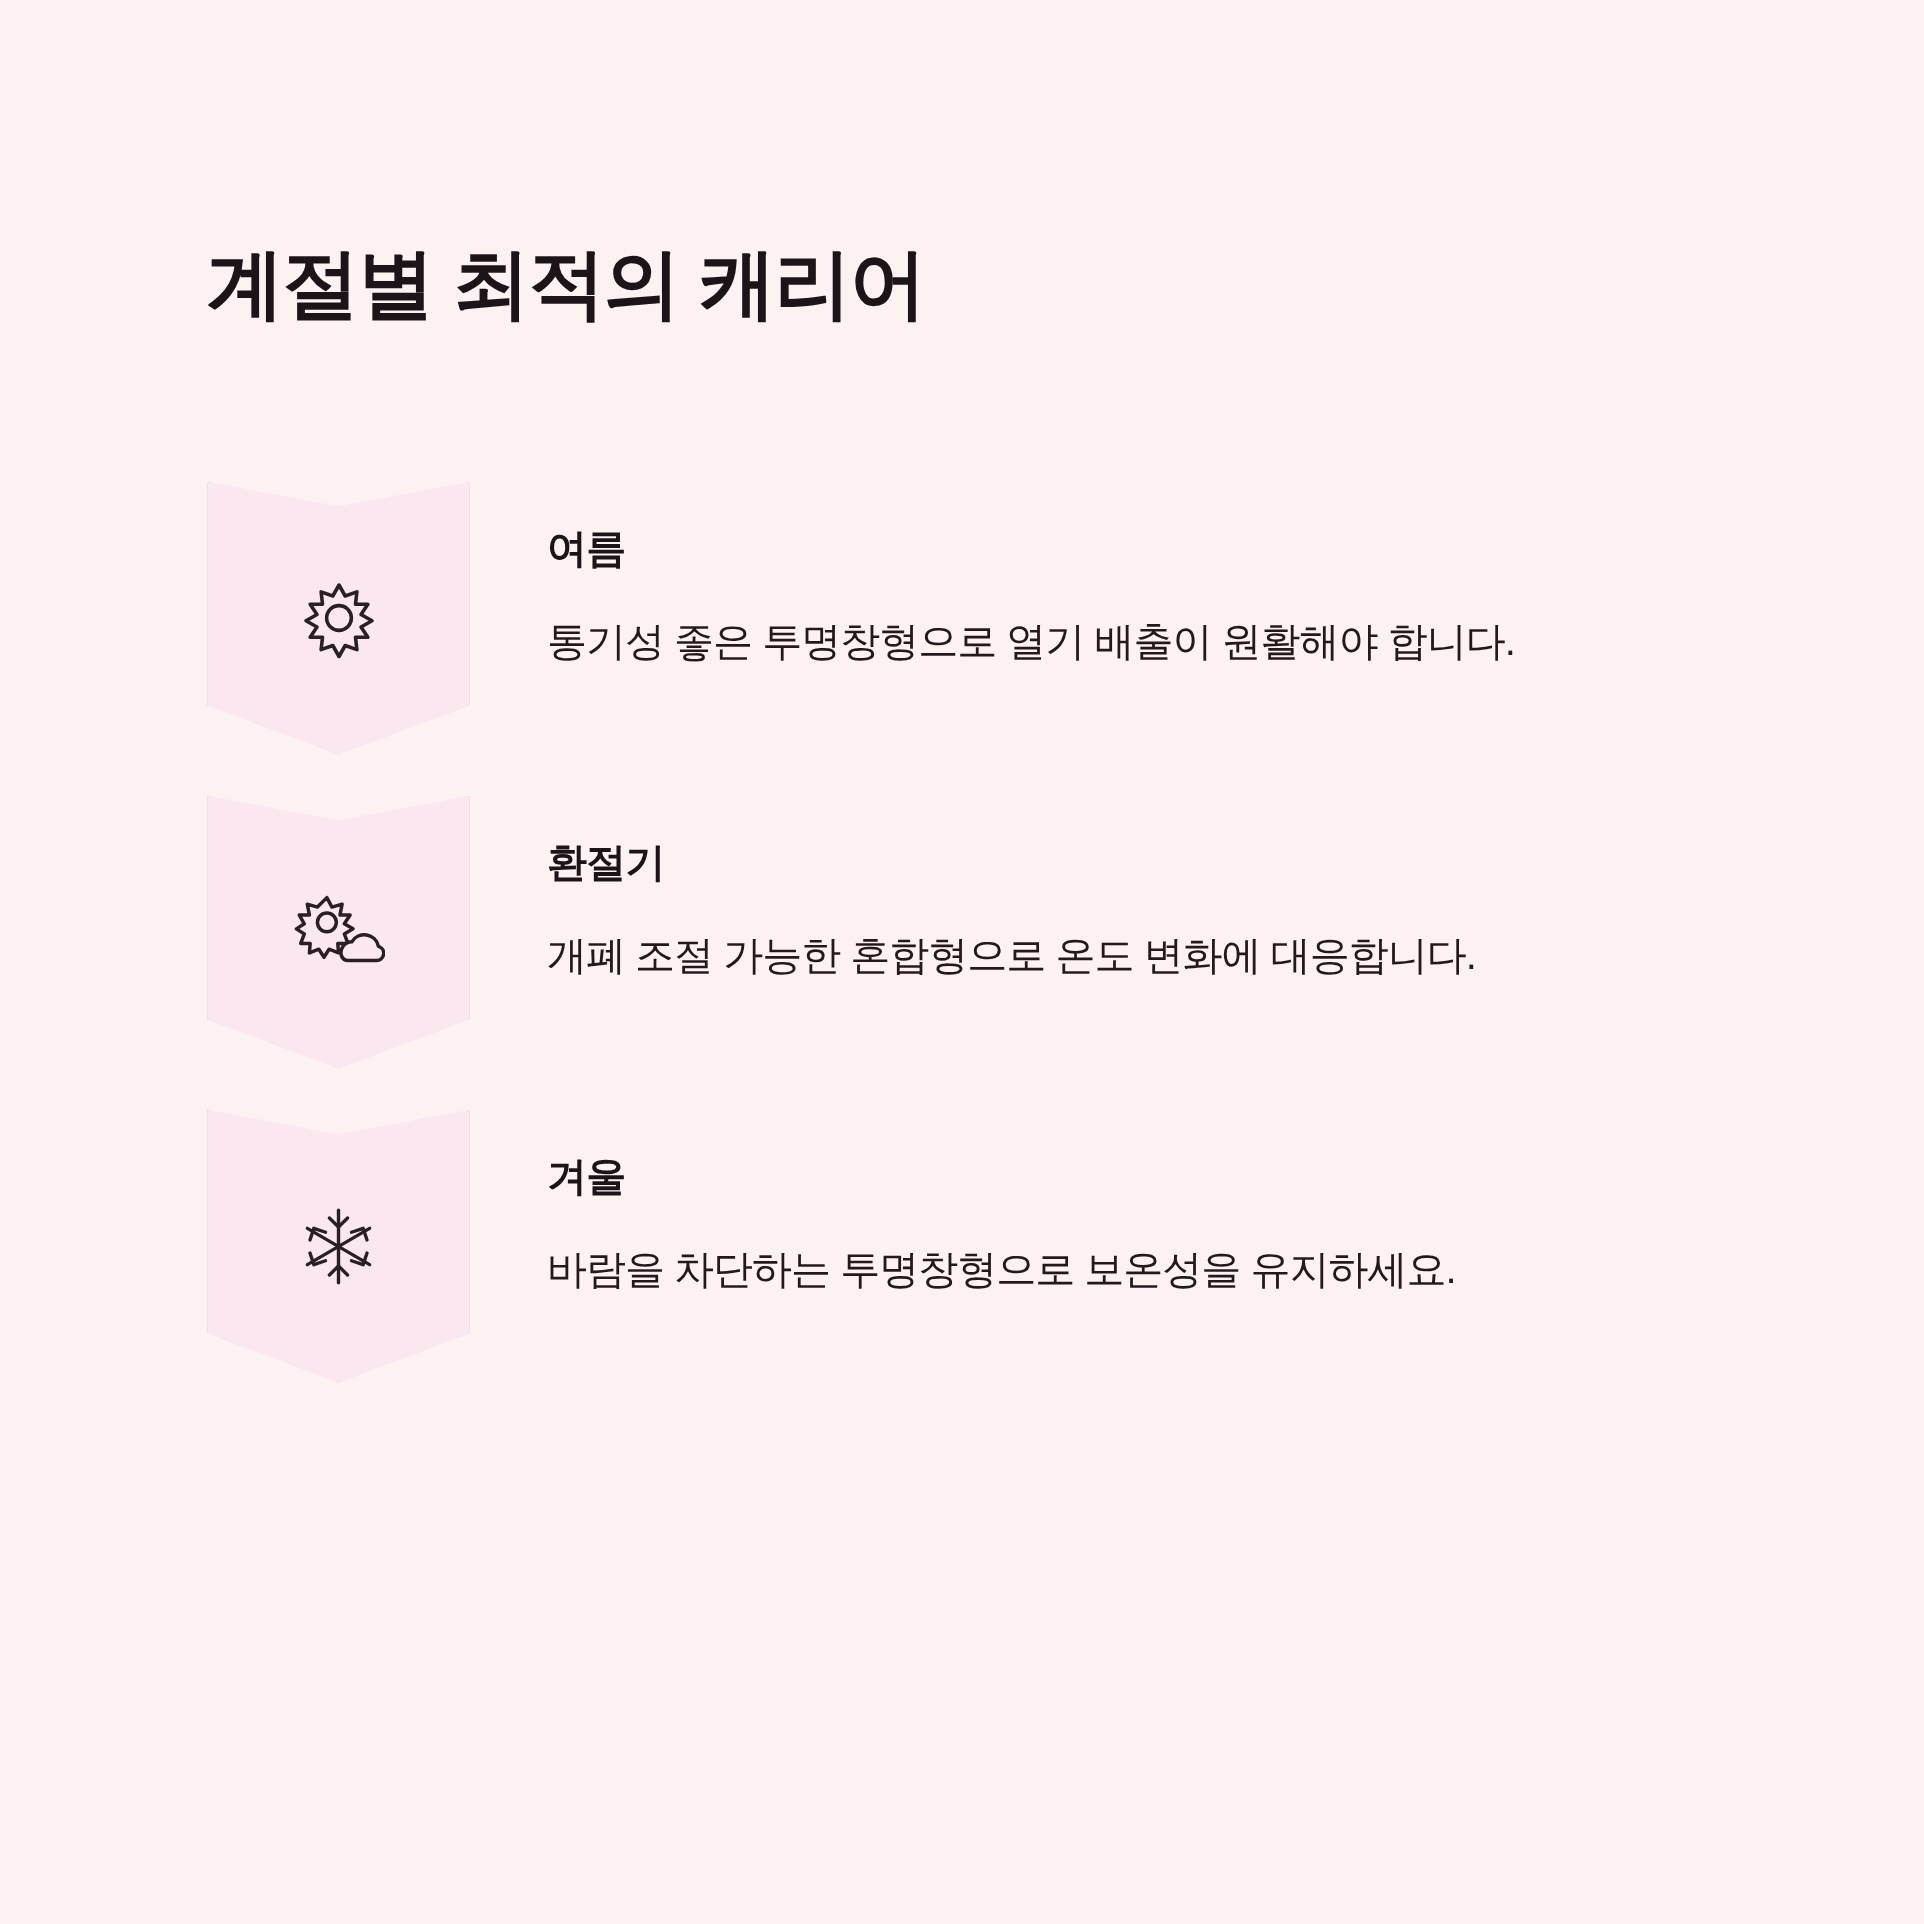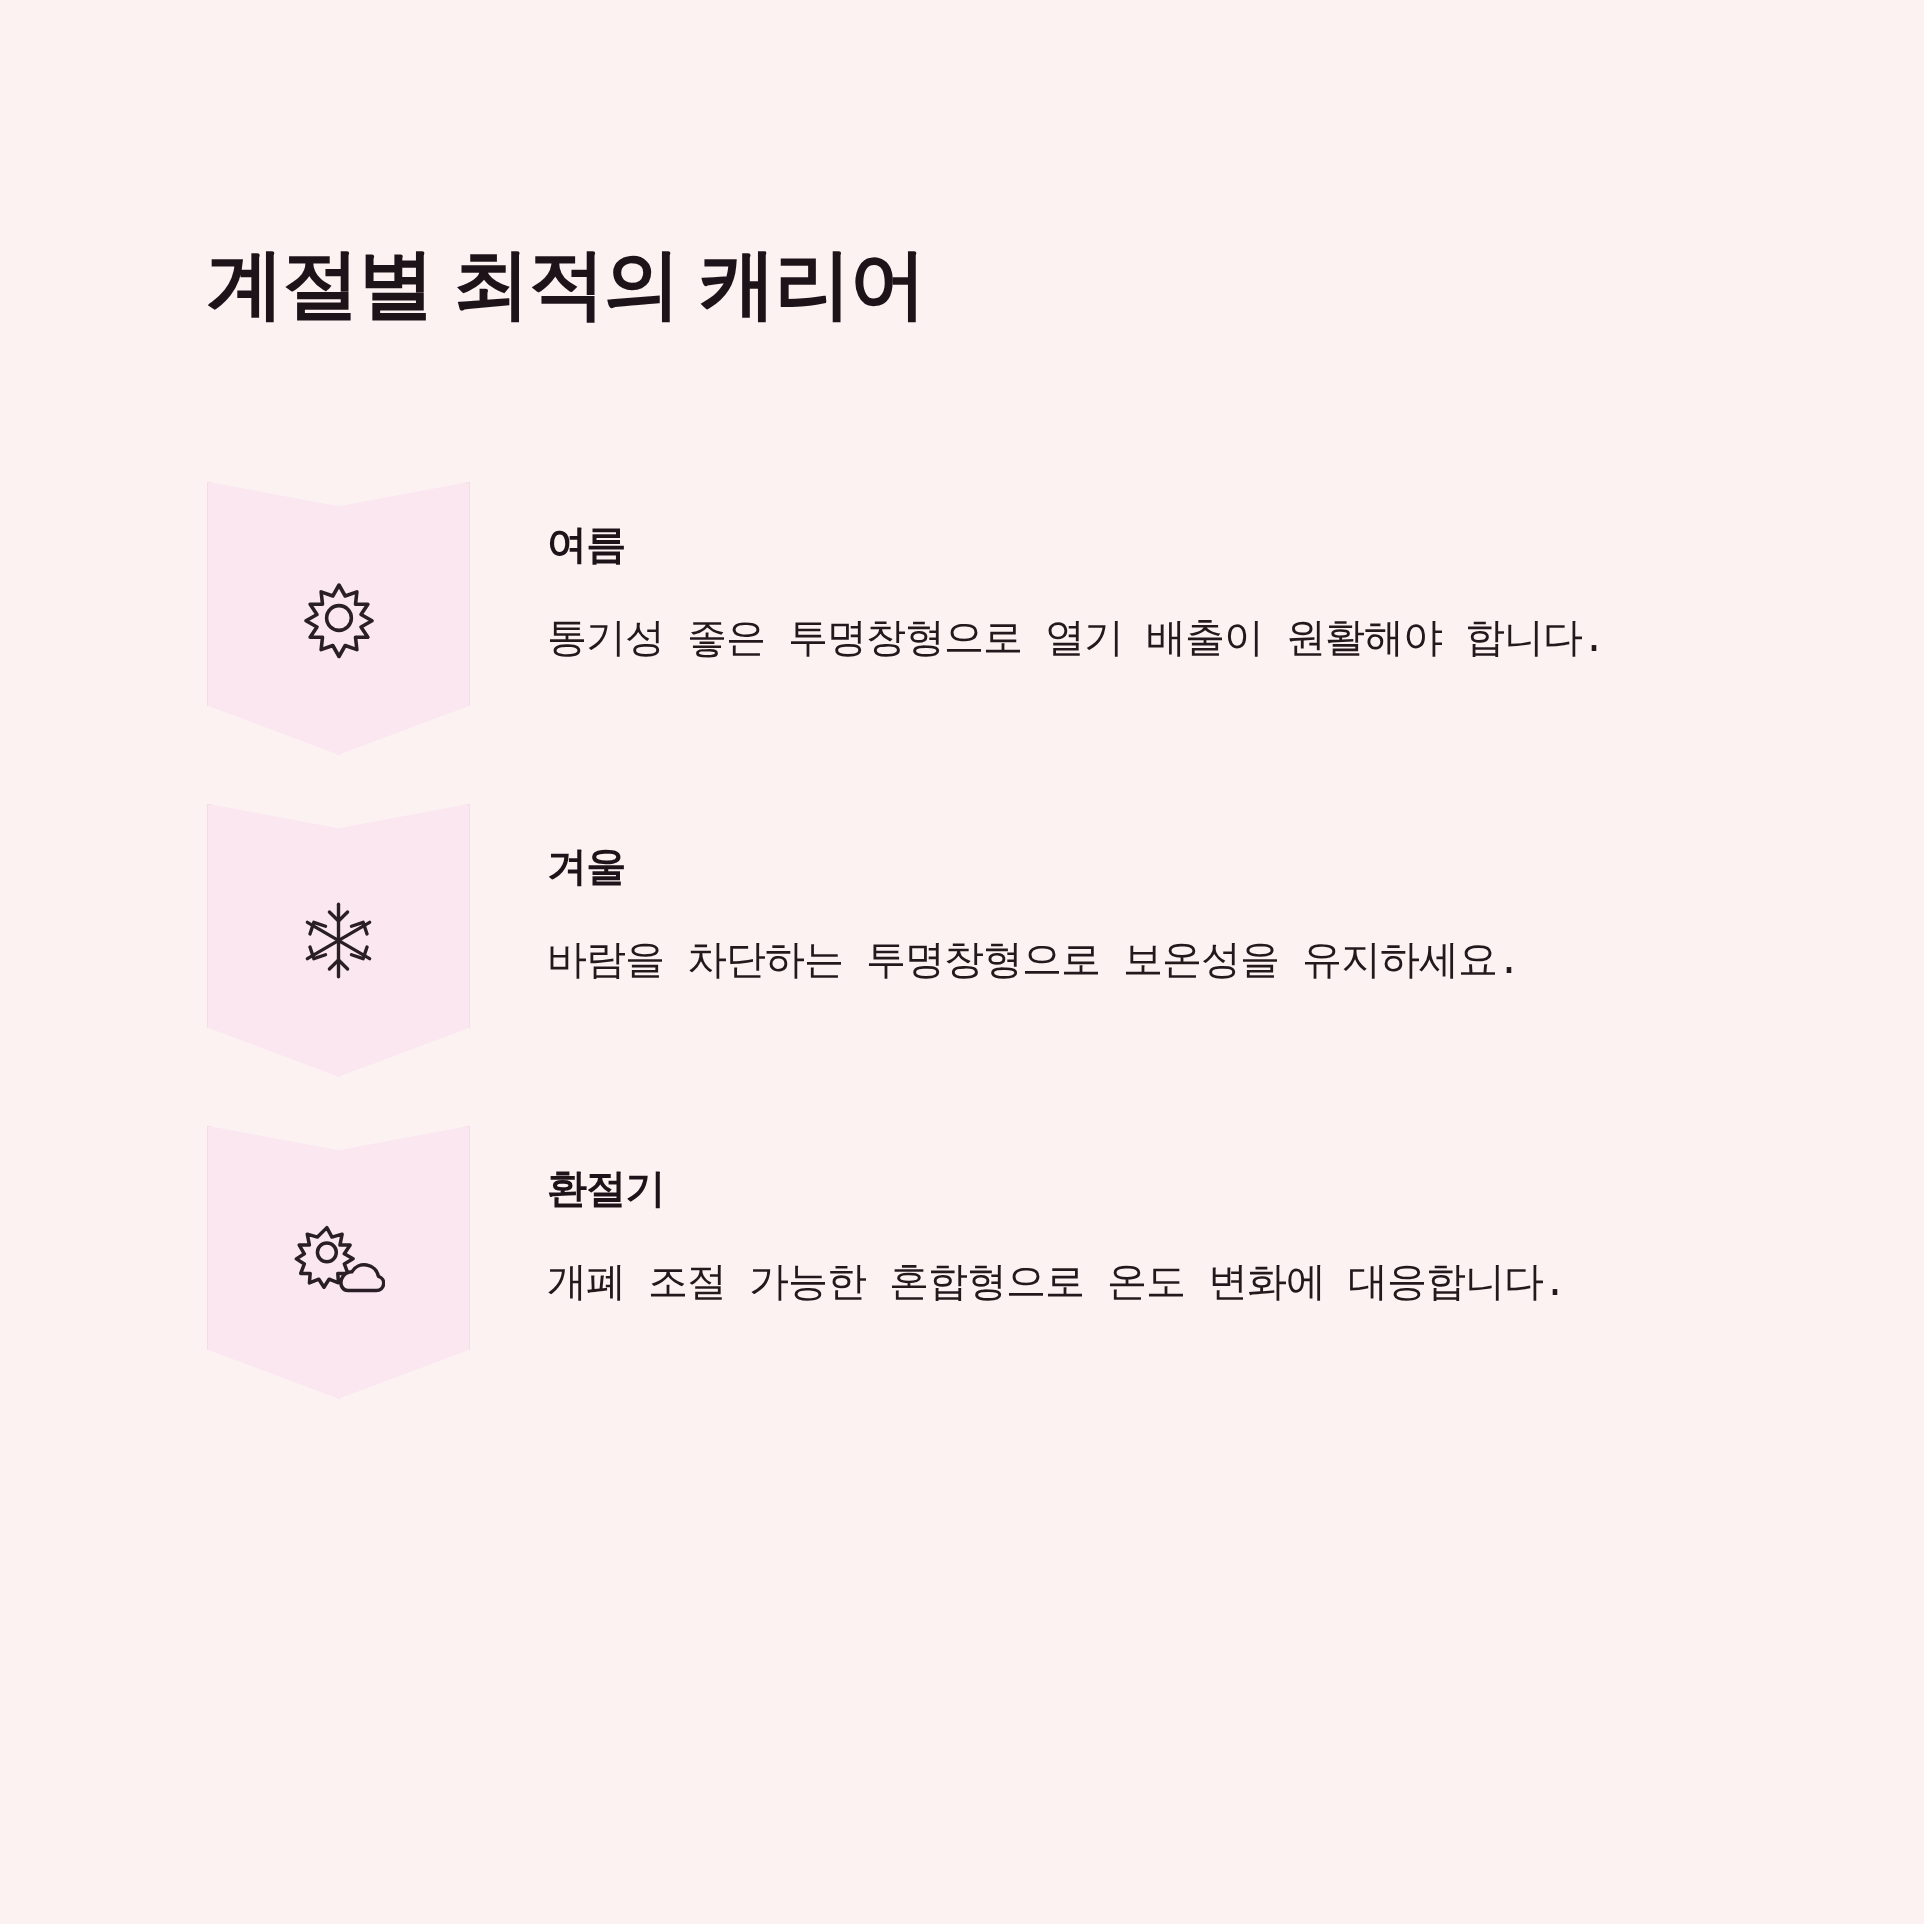--- a/index.html
+++ b/index.html
@@ -28,22 +28,21 @@
     font-weight: 700;
     letter-spacing: -1.6px;
     color: #1d1419;
     margin: 0 0 156px 0;
     line-height: 1.1;
   }
 
   .steps {
     display: flex;
     flex-direction: column;
-    gap: 12px;
-    font-family: Liberation Mono, monospace;
+    gap: 4px;
   }
 
   .step {
     position: relative;
     display: flex;
     align-items: flex-start;
     height: 310px;
   }
 
   .chevron {
@@ -107,51 +106,51 @@
       </div>
       <div class="step-body">
         <div class="step-label">여름</div>
         <div class="step-desc">통기성 좋은 투명창형으로 열기 배출이 원활해야 합니다.</div>
       </div>
     </div>
 
     <div class="step">
       <div class="chevron">
         <span>
+          <svg width="93" height="93" viewBox="0 0 64 64" fill="none" stroke="#2a1f24" stroke-width="2.4" stroke-linecap="round" stroke-linejoin="round">
+            <circle cx="24" cy="25" r="6.5"></circle>
+            <path d="M24 8 L27.5 14.5 L34.5 12.5 L33 20 L40 20 L36 26 L42 29.5 L36 33 L38.5 39.5 L31.5 39.5 L32 46 L25.5 43.5 L22 49 L18.5 43.5 L12 46 L12.5 39.5 L6 39.5 L8.5 33 L3 29.5 L8.5 26 L5 20 L12 20 L10.5 12.5 L17.5 14.5 Z"></path>
+            <path d="M34 48 a7.5 7.5 0 0 1 7.2 -9.6 a10 10 0 0 1 18.3 3.1 a5 5 0 0 1 -1.5 9.8 H39 a5.2 5.2 0 0 1 -5 -3.3 Z" fill="#fae7f0"></path>
+          </svg>
+        </span>
+      </div>
+      <div class="step-body">
+        <div class="step-label">환절기</div>
+        <div class="step-desc">개폐 조절 가능한 혼합형으로 온도 변화에 대응합니다.</div>
+      </div>
+    </div>
+
+    <div class="step">
+      <div class="chevron">
+        <span>
           <svg width="83" height="83" viewBox="0 0 64 64" fill="none" stroke="#2a1f24" stroke-width="2.6" stroke-linecap="round" stroke-linejoin="round">
             <line x1="32" y1="4" x2="32" y2="60"></line>
             <line x1="8" y1="18" x2="56" y2="46"></line>
             <line x1="56" y1="18" x2="8" y2="46"></line>
             <polyline points="25,10 32,17 39,10"></polyline>
             <polyline points="25,54 32,47 39,54"></polyline>
             <polyline points="10,27 13,18 22,21"></polyline>
             <polyline points="54,37 51,46 42,43"></polyline>
             <polyline points="54,27 51,18 42,21"></polyline>
             <polyline points="10,37 13,46 22,43"></polyline>
           </svg>
         </span>
       </div>
       <div class="step-body">
         <div class="step-label">겨울</div>
         <div class="step-desc">바람을 차단하는 투명창형으로 보온성을 유지하세요.</div>
       </div>
     </div>
 
-    <div class="step">
-      <div class="chevron">
-        <span>
-          <svg width="93" height="93" viewBox="0 0 64 64" fill="none" stroke="#2a1f24" stroke-width="2.4" stroke-linecap="round" stroke-linejoin="round">
-            <circle cx="24" cy="25" r="6.5"></circle>
-            <path d="M24 8 L27.5 14.5 L34.5 12.5 L33 20 L40 20 L36 26 L42 29.5 L36 33 L38.5 39.5 L31.5 39.5 L32 46 L25.5 43.5 L22 49 L18.5 43.5 L12 46 L12.5 39.5 L6 39.5 L8.5 33 L3 29.5 L8.5 26 L5 20 L12 20 L10.5 12.5 L17.5 14.5 Z"></path>
-            <path d="M34 48 a7.5 7.5 0 0 1 7.2 -9.6 a10 10 0 0 1 18.3 3.1 a5 5 0 0 1 -1.5 9.8 H39 a5.2 5.2 0 0 1 -5 -3.3 Z" fill="#fae7f0"></path>
-          </svg>
-        </span>
-      </div>
-      <div class="step-body">
-        <div class="step-label">환절기</div>
-        <div class="step-desc">개폐 조절 가능한 혼합형으로 온도 변화에 대응합니다.</div>
-      </div>
-    </div>
-
 
   </div>
 </div>
 
 
 </body></html>

